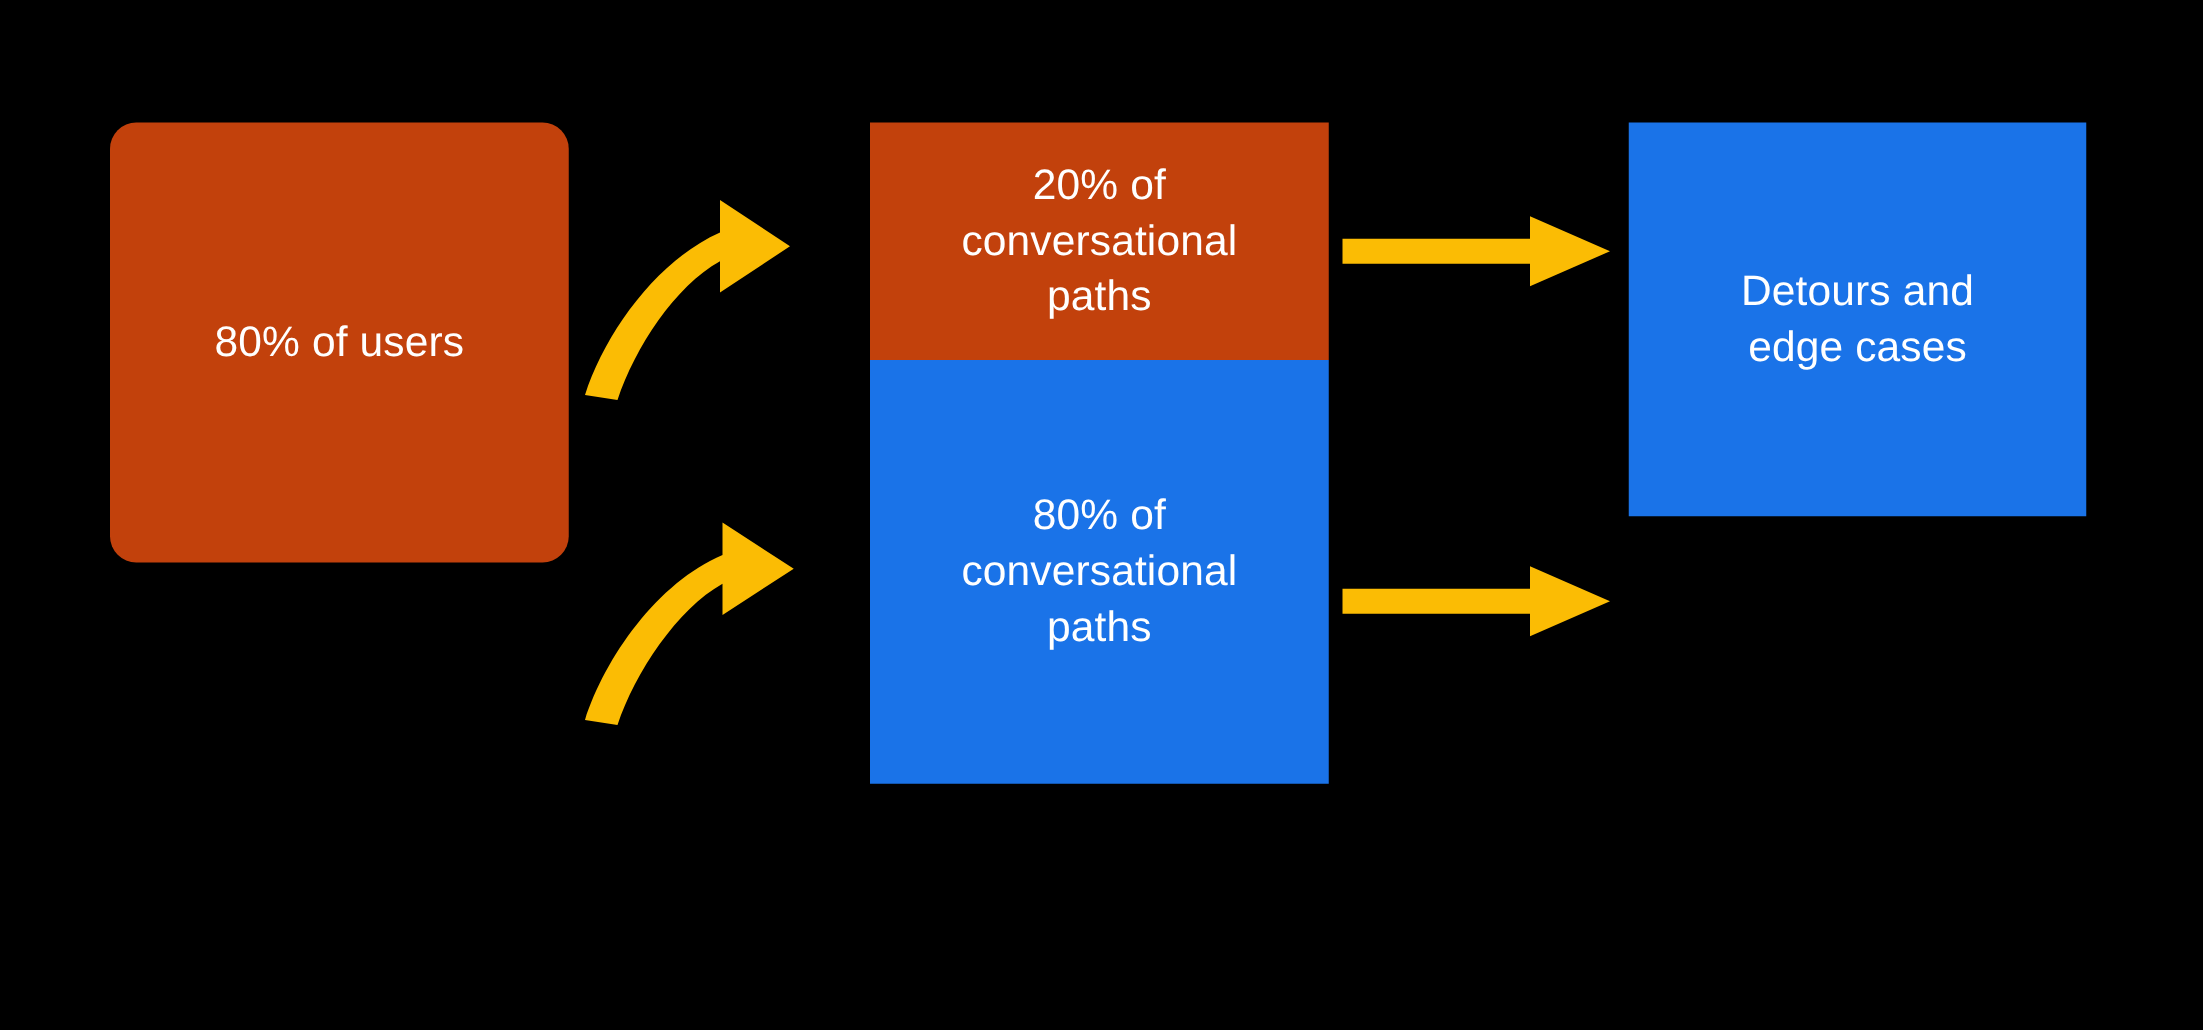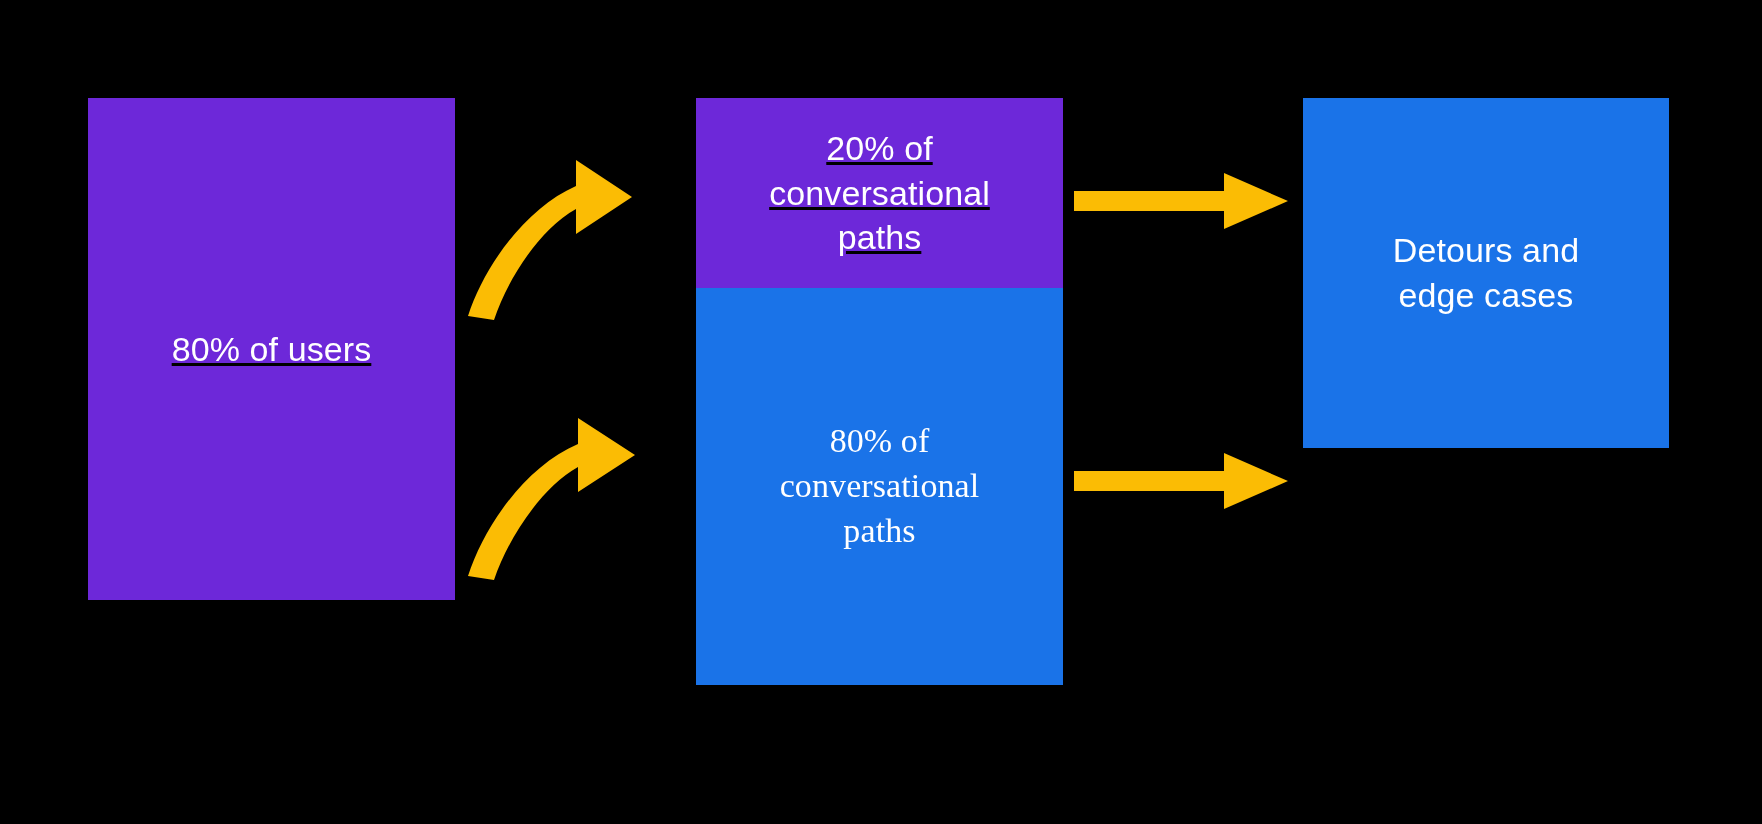--- a/index.html
+++ b/index.html
@@ -22,45 +22,45 @@
     box-sizing: border-box;
   }
   .seg {
     position: relative;
     display: flex;
     align-items: center;
     justify-content: center;
     box-sizing: border-box;
     overflow: hidden;
   }
-  .seg-green { background: #6d28d9; text-decoration: underline; }
+  .seg-green { background: #c2410c; }
   .seg-blue  { background: #1A73E8; }
   .seg-label {
     color: #FFFFFF;
     font-size: 34px;
     line-height: 1.32;
     font-weight: 400;
     text-align: center;
     letter-spacing: 0.1px;
     white-space: pre-line;
     padding: 0 8px;
   }
 
   
   #col-users        { left: 88px;   top: 98px;  width: 367px; height: 607px; }
-  #col-users .s1    { height: 502px; }
+  #col-users .s1    { height: 352px; border-radius: 21px; }
   #col-users .s2    { height: 197px; }
 
   #col-paths        { left: 696px;  top: 98px;  width: 367px; height: 605px; }
   #col-paths .s1    { height: 190px; }
-  #col-paths .s2    { height: 397px; font-family: Liberation Serif, serif; }
+  #col-paths .s2    { height: 339px; }
 
   #col-cases        { left: 1303px; top: 98px;  width: 366px; height: 614px; }
   #col-cases .s1    { height: 192px; }
-  #col-cases .s2    { height: 350px; justify-content: center; }
+  #col-cases .s2    { height: 315px; justify-content: center; }
 
   
   .arrow-svg {
     position: absolute;
     overflow: visible;
   }
   #arrow-curved-top    { left: 440px;  top: 150px; width: 250px; height: 220px; }
   #arrow-curved-bottom { left: 440px;  top: 400px; width: 250px; height: 230px; }
   #arrow-straight-top    { left: 1060px; top: 170px; width: 240px; height: 62px; }
   #arrow-straight-bottom { left: 1060px; top: 450px; width: 240px; height: 62px; }

